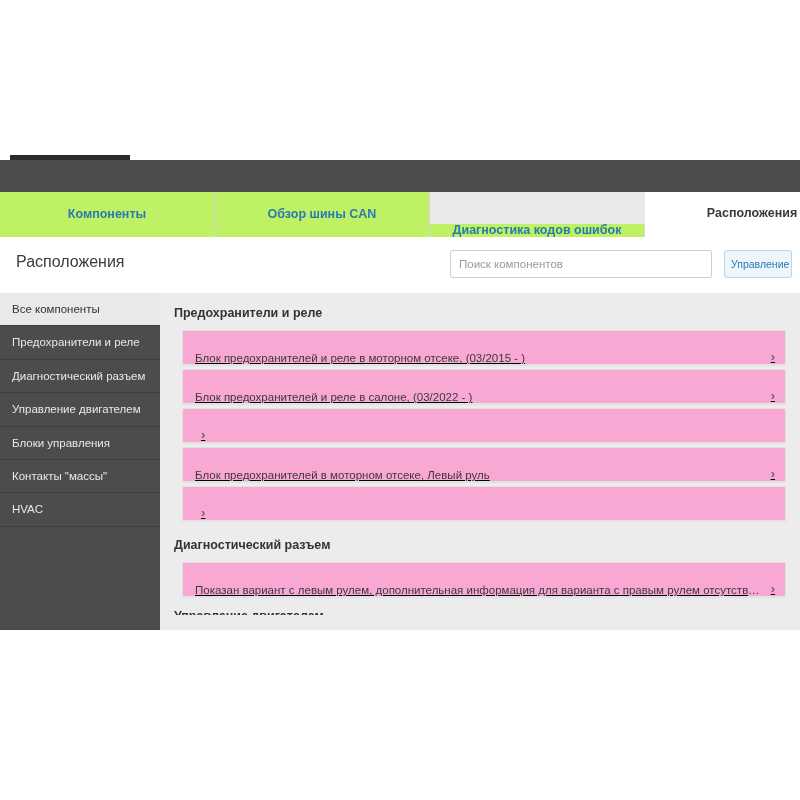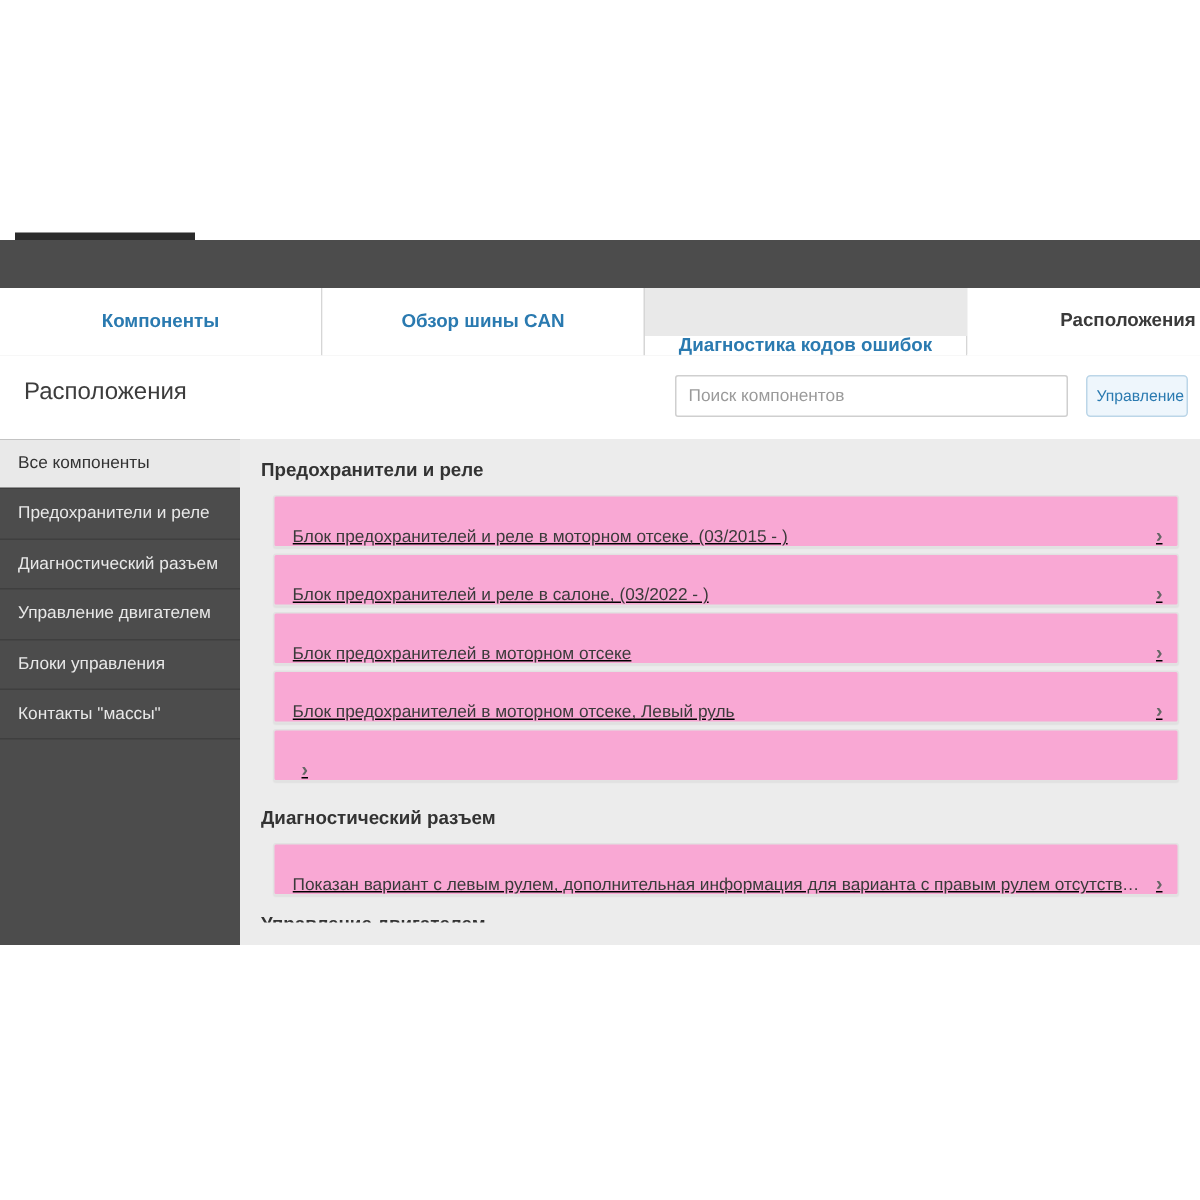--- a/index.html
+++ b/index.html
@@ -50,21 +50,21 @@
   }
   .tab {
     flex: 0 0 auto;
     display: flex;
     align-items: center;
     justify-content: center;
     font-size: 12.5px;
     font-weight: bold;
     color: #2a7ab0;
     border-right: 1px solid #d6d6d6;
-    background: #ffffff;
+    background: #bef264;
     cursor: pointer;
     padding: 0 10px;
     text-align: center;
     line-height: 1.1;
   }
   .tab.w1 { width: 194px; }
   .tab.w2 { width: 194px; }
   .tab.w3 { width: 194px; margin-top: 32px; }
   .tab.w4 { width: 194px; }
   .tab.active {
@@ -246,36 +246,38 @@
     </div>
     <div class="side-item">
       <span>Управление двигателем</span>
     </div>
     <div class="side-item">
       <span>Блоки управления</span>
     </div>
     <div class="side-item">
       <span>Контакты "массы"</span>
     </div>
+    <div class="side-item">
+      <span>HVAC</span>
+    </div>
   </div>
 
   <div class="content">
 
     <div class="section-title">Предохранители и реле</div>
 
     <div class="row">
       <span class="row-label">Блок предохранителей и реле в моторном отсеке, (03/2015 - )</span>
       <span class="chevron">›</span>
     </div>
     <div class="row">
       <span class="row-label">Блок предохранителей и реле в салоне, (03/2022 - )</span>
       <span class="chevron">›</span>
     </div>
     <div class="row">
-      <span class="row-label">Блок предохранителей в моторном отсеке</span>
       <span class="chevron">›</span>
     </div>
     <div class="row">
       <span class="row-label">Блок предохранителей в моторном отсеке, Левый руль</span>
       <span class="chevron">›</span>
     </div>
     <div class="row">
       <span class="chevron">›</span>
     </div>
 

